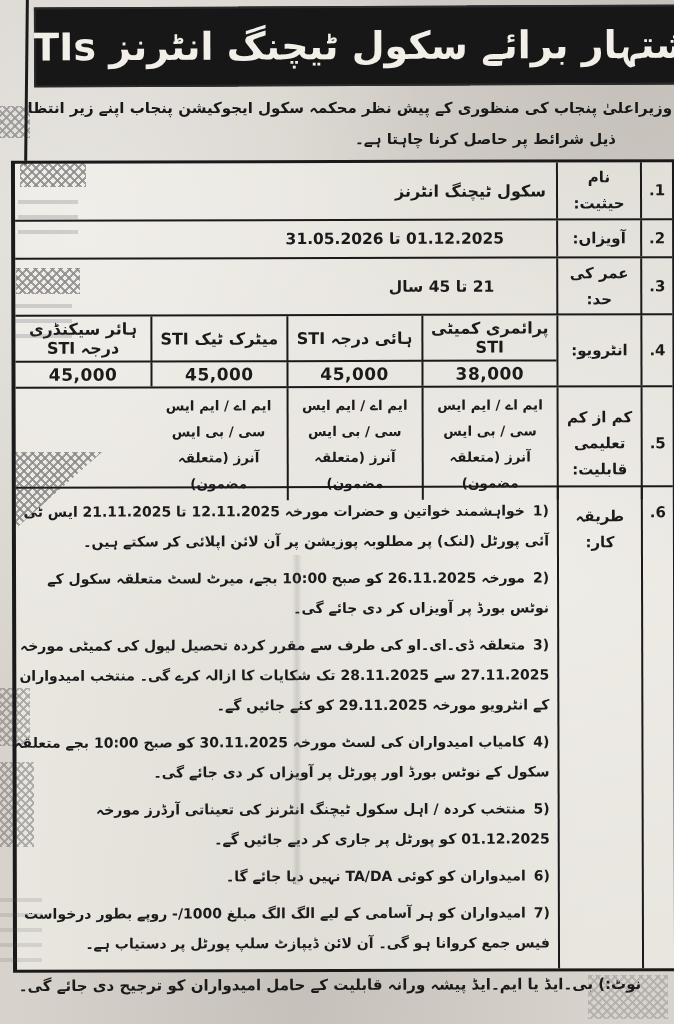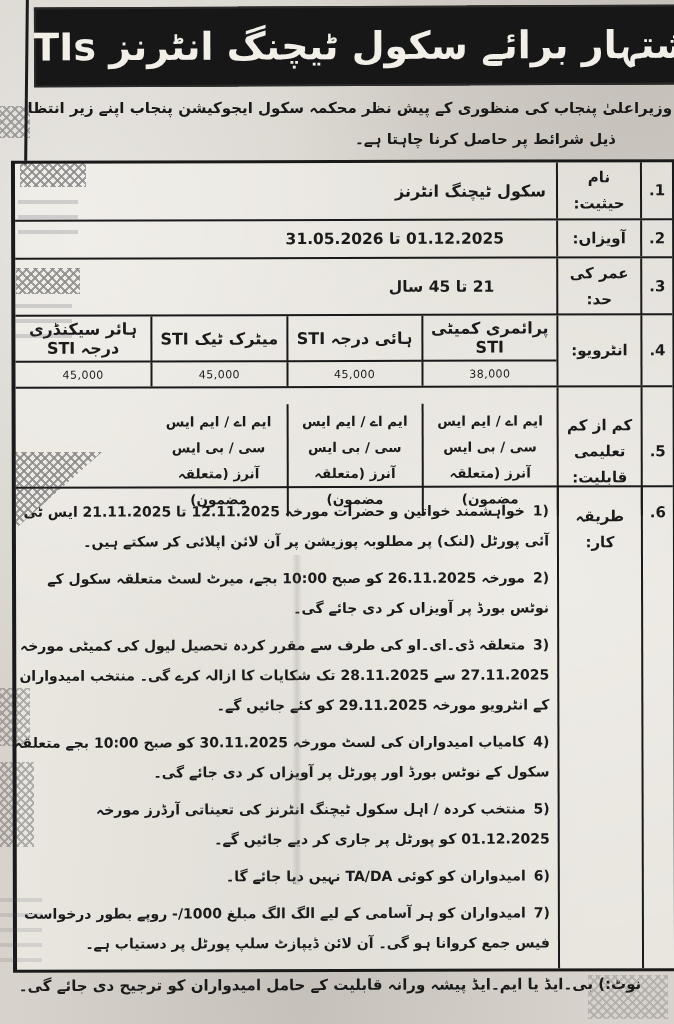--- a/index.html
+++ b/index.html
@@ -47,26 +47,26 @@
   .val.r3{padding-right:62px;}
   .top-align{align-items:flex-start;padding-top:16px;}
   
   .wrap{display:block;padding:0;height:100%;width:100%;}
   .salgrid{display:grid;grid-template-columns:repeat(4,1fr);grid-template-rows:46px 1fr;
            direction:rtl;height:100%;}
   .sh,.sa{display:flex;align-items:center;justify-content:center;border-left:2px solid #1a1a1a;}
   .sh{border-bottom:2px solid #1a1a1a;font-size:16px;font-weight:bold;direction:rtl;
       padding:2px 4px;text-align:center;}
   .sh:nth-child(4),.sa:nth-child(8){border-left:none;}
-  .sa{font-size:11px;font-weight:normal;letter-spacing:.5px;direction:ltr;}
+  .sa{font-size:17px;font-weight:bold;letter-spacing:.5px;direction:ltr;}
   
   .qgrid{display:grid;grid-template-columns:repeat(4,1fr);direction:rtl;height:100%;}
   .qc{display:flex;align-items:center;justify-content:center;border-left:2px solid #1a1a1a;
       font-size:13.5px;font-weight:bold;text-align:center;direction:rtl;
-      padding:4px 8px;line-height:26px;margin-top:16px;}
+      padding:4px 8px;line-height:26px;}
   .qc:last-child{border-left:none;}
   
   .proc{display:block;padding:8px 8px 4px 12px;direction:rtl;}
   .point{text-align:right;font-size:14px;font-weight:600;line-height:30px;margin-bottom:7px;}
   .pmark{direction:ltr;unicode-bidi:isolate;font-weight:bold;margin-left:3px;}
   
   .footer{position:absolute;left:0;right:14px;top:976px;direction:rtl;text-align:center;
           font-size:15px;font-weight:bold;transform:rotate(-.2deg);}
   
   .hatch{position:absolute;opacity:.5;

